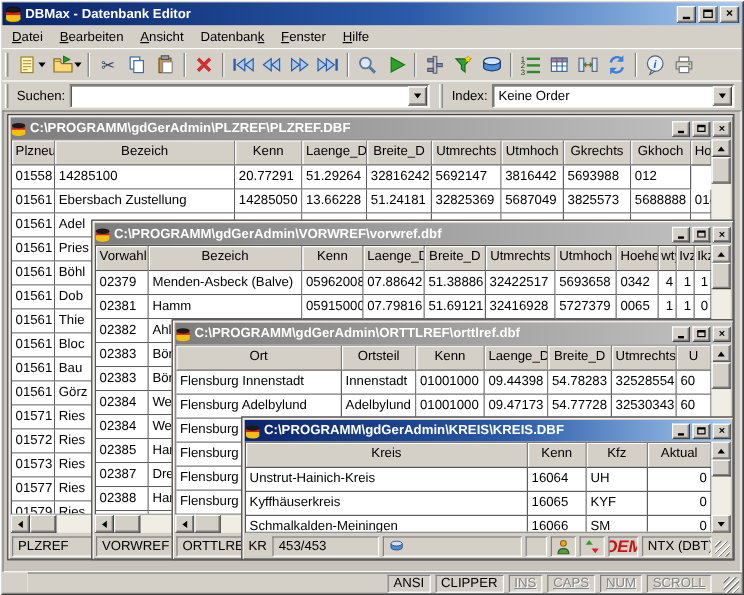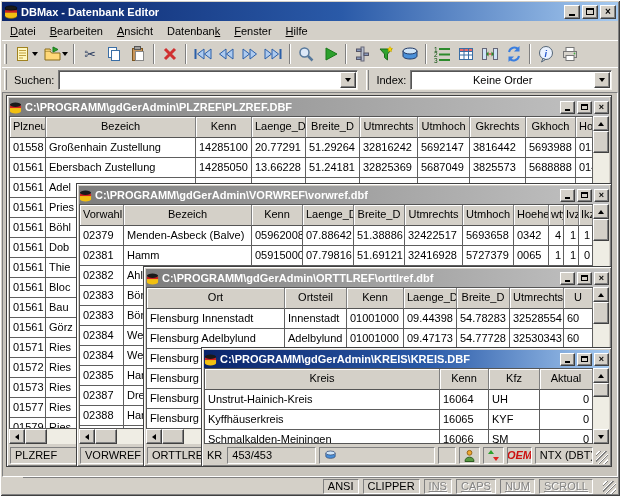--- a/index.html
+++ b/index.html
@@ -33,21 +33,21 @@
   .tb1{top:40px;height:27px;}
   .tb2{top:67px;height:25px;}
   .tgrip{width:3px;height:20px;border-left:1px solid #fff;border-right:1px solid #808080;margin:0 3px 0 2px;flex:none;}
   .tsep{width:2px;height:20px;border-left:1px solid #808080;border-right:1px solid #fff;margin:0 3px;flex:none;}
   .tbtn{width:24px;height:24px;display:flex;align-items:center;justify-content:center;flex:none;}
   .dd{width:0;height:0;border-left:3px solid transparent;border-right:3px solid transparent;border-top:4px solid #000;margin:0 2px 0 -2px;flex:none;}
   .tlabel{margin:0 4px 0 4px;flex:none;}
   .combo{height:20px;background:#fff;display:flex;align-items:center;
     border:1px solid;border-color:#7a7a7a #f2f0ea #f2f0ea #7a7a7a;
     box-shadow:inset 1px 1px 0 #555;}
-  .combo .cval{flex:1;padding:0 16px;white-space:nowrap;overflow:hidden;text-align:center;}
+  .combo .cval{flex:1;padding:0 4px;white-space:nowrap;overflow:hidden;}
   .combo-btn{width:16px;height:16px;background:#D4D0C8;margin-right:1px;
     border:1px solid;border-color:#fff #404040 #404040 #fff;box-shadow:inset -1px -1px 0 #808080;
     display:flex;align-items:center;justify-content:center;flex:none;}
   .arr-down{width:0;height:0;border-left:3px solid transparent;border-right:3px solid transparent;border-top:4px solid #000;}
   .arr-up{width:0;height:0;border-left:3px solid transparent;border-right:3px solid transparent;border-bottom:4px solid #000;}
   .arr-left{width:0;height:0;border-top:3px solid transparent;border-bottom:3px solid transparent;border-right:4px solid #000;}
   .arr-right{width:0;height:0;border-top:3px solid transparent;border-bottom:3px solid transparent;border-left:4px solid #000;}
   
   .mdi{position:absolute;top:92px;left:2px;right:2px;bottom:19px;background:#C8C4BC;
     border:1px solid;border-color:#808080 #fff #fff #808080;}
@@ -134,21 +134,21 @@
   #g-kreis .gr > :nth-child(1){width:235px}
   #g-kreis .gr > :nth-child(2){width:49px}
   #g-kreis .gr > :nth-child(3){width:51px}
   #g-kreis .gr > :nth-child(4){flex:1;text-align:right}
   #g-kreis .gr > .hc{text-align:center}
   
   #w-plzref {left:6px;  top:95px;  width:606px;height:372px;z-index:1;}
   #w-vorwref{left:76px; top:183px; width:536px;height:284px;z-index:2;}
   #w-orttlref{left:143px;top:266px;width:469px;height:201px;z-index:3;}
   #w-kreis  {left:201px;top:347px; width:411px;height:120px;z-index:4;}
-  .oem{color:#cc1111;font-weight:bold;font-style:italic;font-size:11px;}
+  .oem{color:#cc1111;font-weight:bold;font-style:italic;font-size:14px;}
   .ic{display:flex;align-items:center;justify-content:center;}
 </style>
 </head>
 <body>
 
 <div class="app">
 
   <div class="titlebar">
     <span class="ic">
       <svg width="14" height="14" viewBox="0 0 14 14">
@@ -419,21 +419,20 @@
             <div class="gc hc">Laenge_D</div>
             <div class="gc hc">Breite_D</div>
             <div class="gc hc">Utmrechts</div>
             <div class="gc hc">Utmhoch</div>
             <div class="gc hc">Gkrechts</div>
             <div class="gc hc">Gkhoch</div>
             <div class="gc hc">Hoe</div>
           </div>
           <div class="gr">
             <div class="gc">01558</div>
-            <div class="gc">Großenhain Zustellung</div>
             <div class="gc">14285100</div>
             <div class="gc">20.77291</div>
             <div class="gc">51.29264</div>
             <div class="gc">32816242</div>
             <div class="gc">5692147</div>
             <div class="gc">3816442</div>
             <div class="gc">5693988</div>
             <div class="gc">012</div>
           </div>
           <div class="gr">

